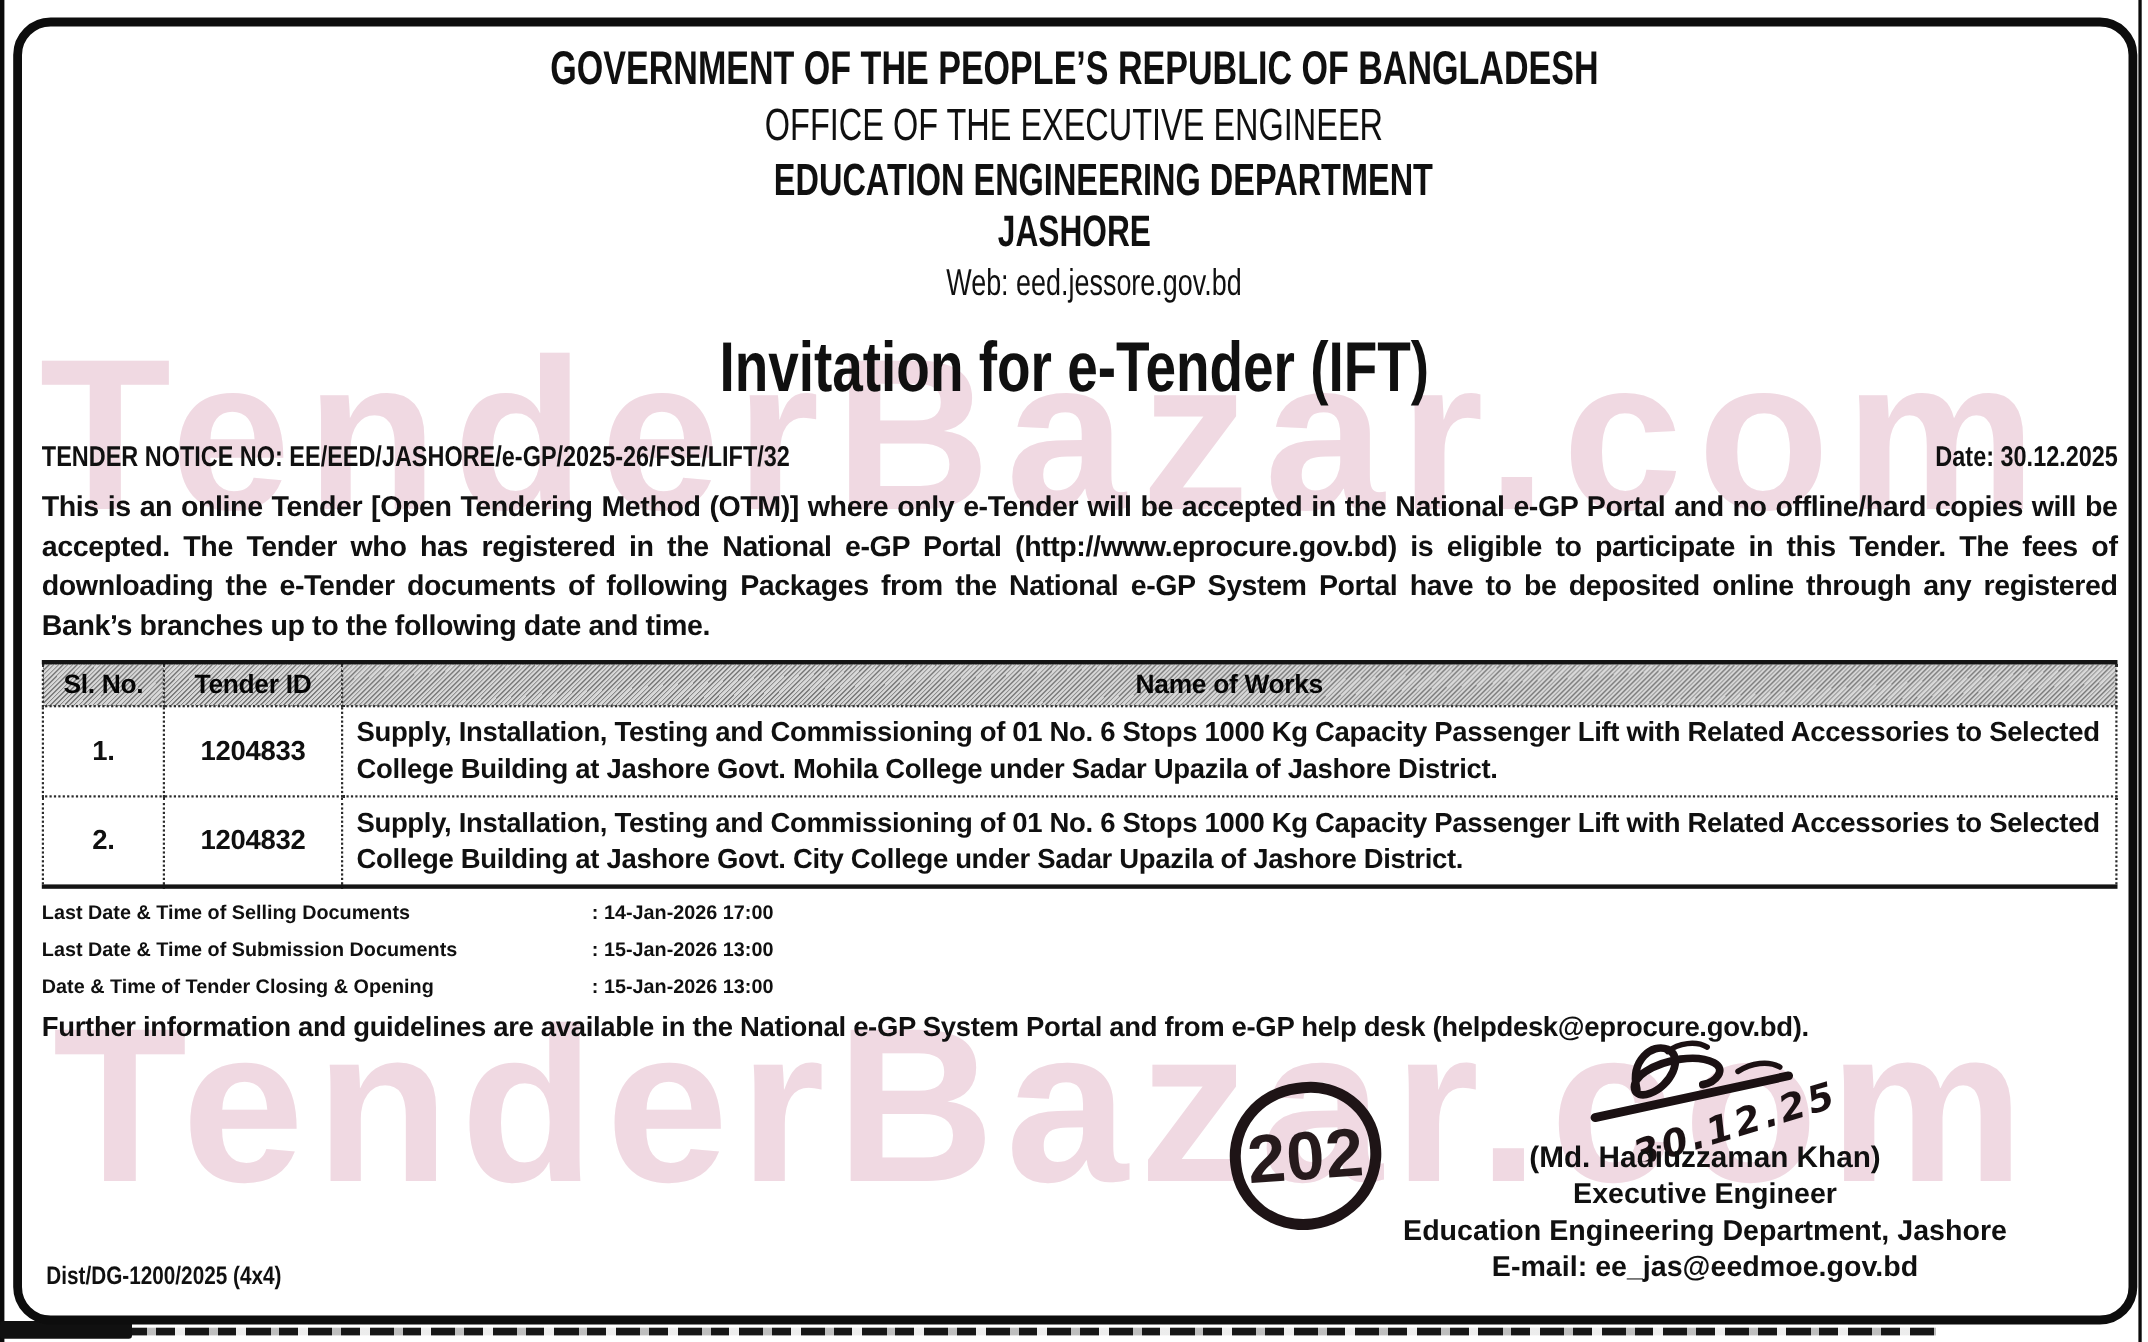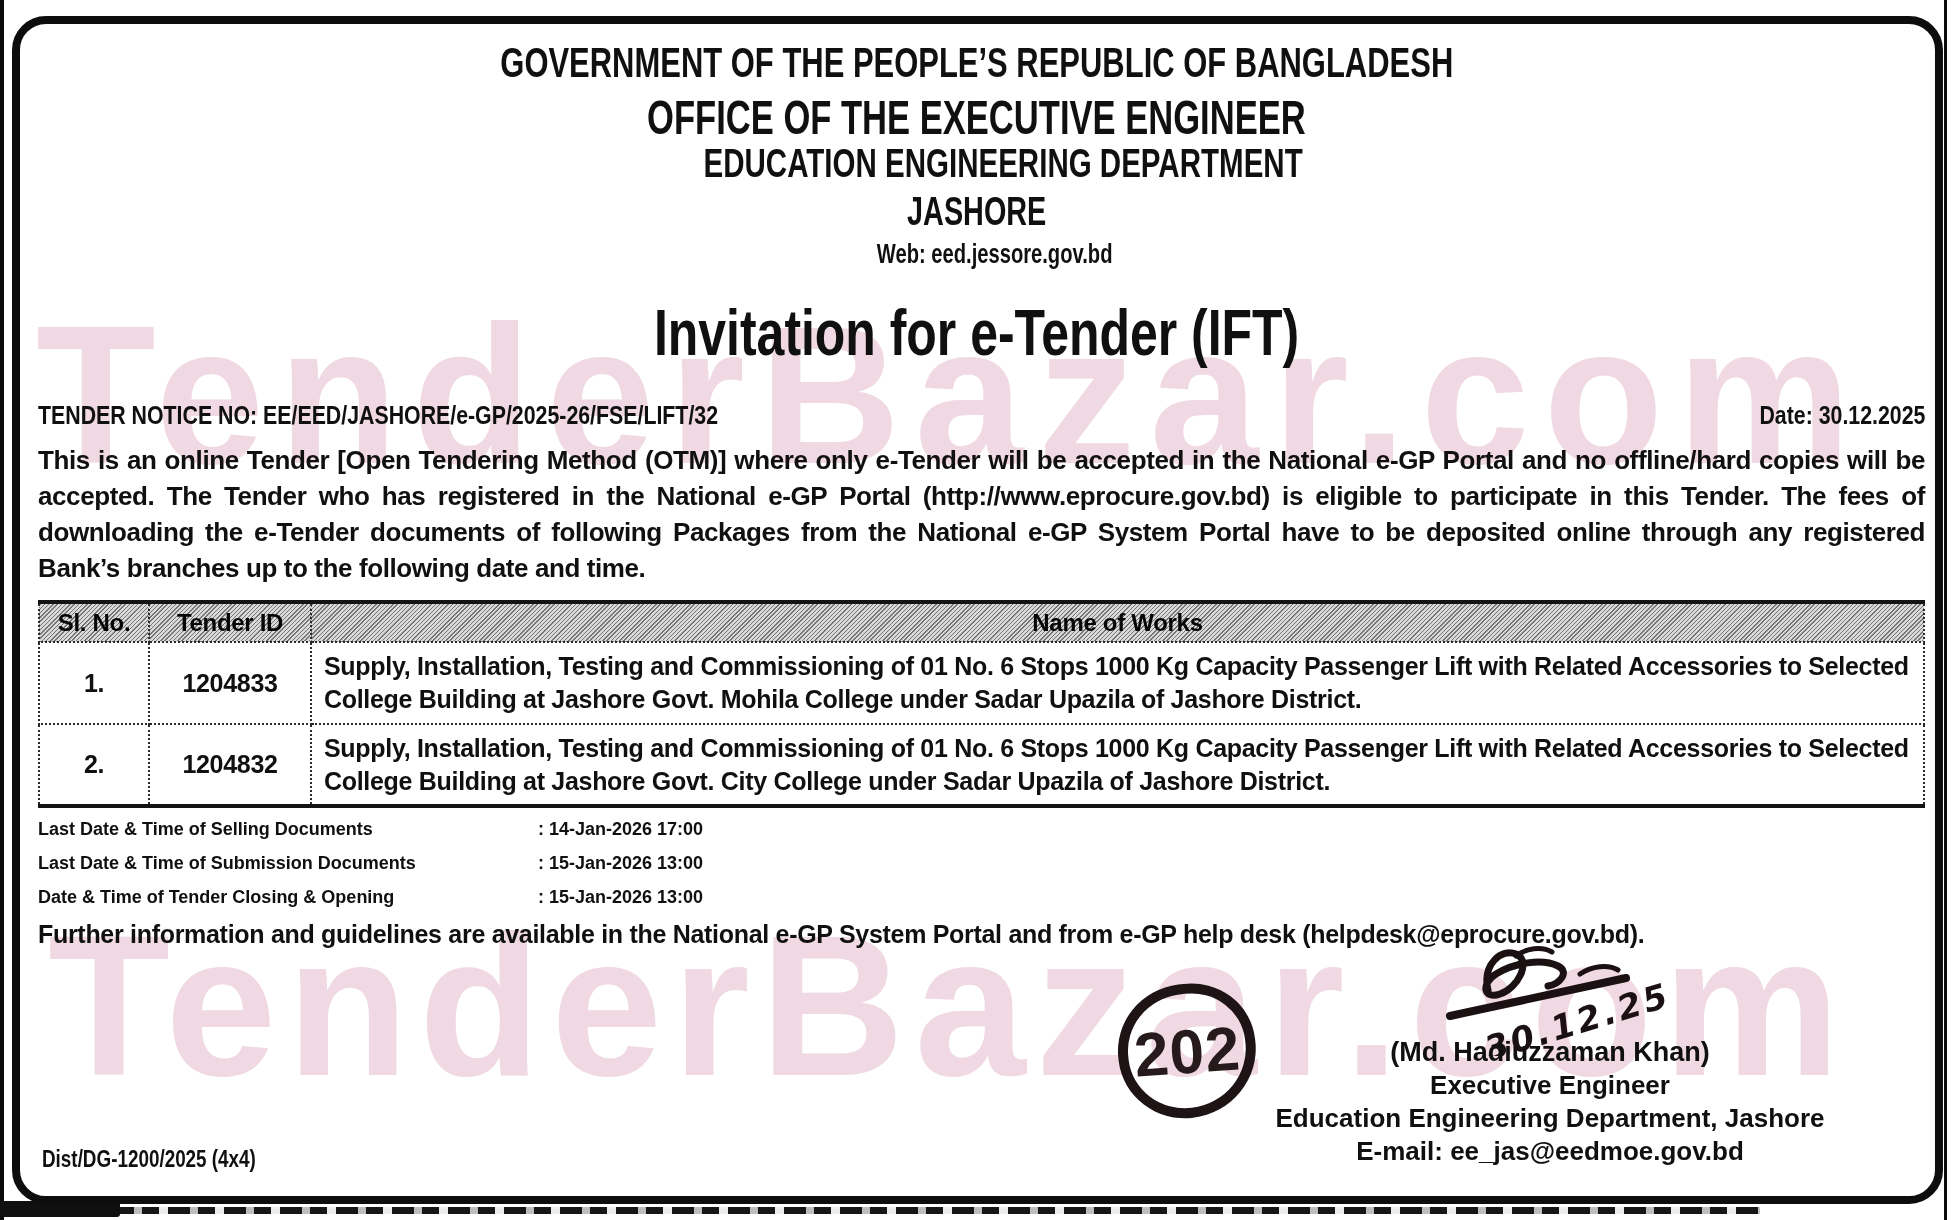--- a/index.html
+++ b/index.html
@@ -28,24 +28,24 @@
   }
   .wm1 { left:36px;  top:298px; font-size:196px; letter-spacing:14px; }
   .wm2 { left:48px;  top:906px; font-size:200px; letter-spacing:10px; }
   
   .cond  { display:inline-block; transform:scaleX(0.72); transform-origin:50% 50%; white-space:nowrap; }
   .condL { display:inline-block; transform:scaleX(0.82); transform-origin:0 50%;  white-space:nowrap; }
   .condR { display:inline-block; transform:scaleX(0.82); transform-origin:100% 50%; white-space:nowrap; }
   
   .hdr { position:absolute; left:0; width:1953px; text-align:center; z-index:2; }
   .h1  { top:38px;  font-size:43px; font-weight:bold; }
-  .h2  { top:90px;  font-size:48px; font-weight:bold; }
+  .h2  { top:90px;  font-size:41px; font-weight:normal; }
   .h3  { top:140px; font-size:41px; font-weight:bold;margin-left:27px; }
   .h4  { top:189px; font-size:40px; font-weight:bold; }
-  .hweb{ top:238px; font-size:28px; font-weight:700;padding-left:36px; }
+  .hweb{ top:238px; font-size:34px; font-weight:400;padding-left:36px; }
   .htitle{ top:296px; font-size:64px; font-weight:bold; }
   
   .notice-row {
     position:absolute; left:38px; top:400px; width:1887px; z-index:2;
     display:flex; justify-content:space-between; font-size:26px; font-weight:bold;
   }
   
   .intro {
     position:absolute; left:38px; top:442px; width:1887px; z-index:2;
     font-size:26px; font-weight:600; line-height:36px; text-align:justify; letter-spacing:-0.4px;

